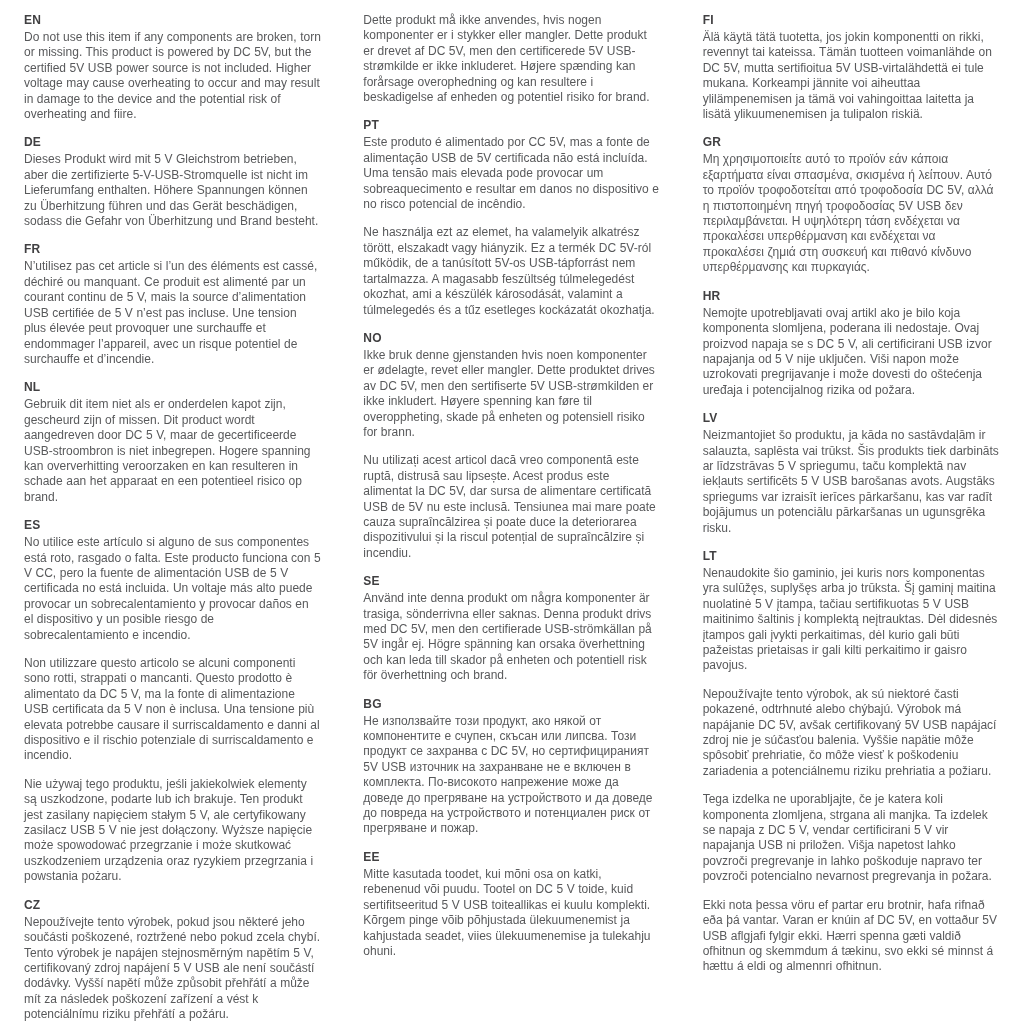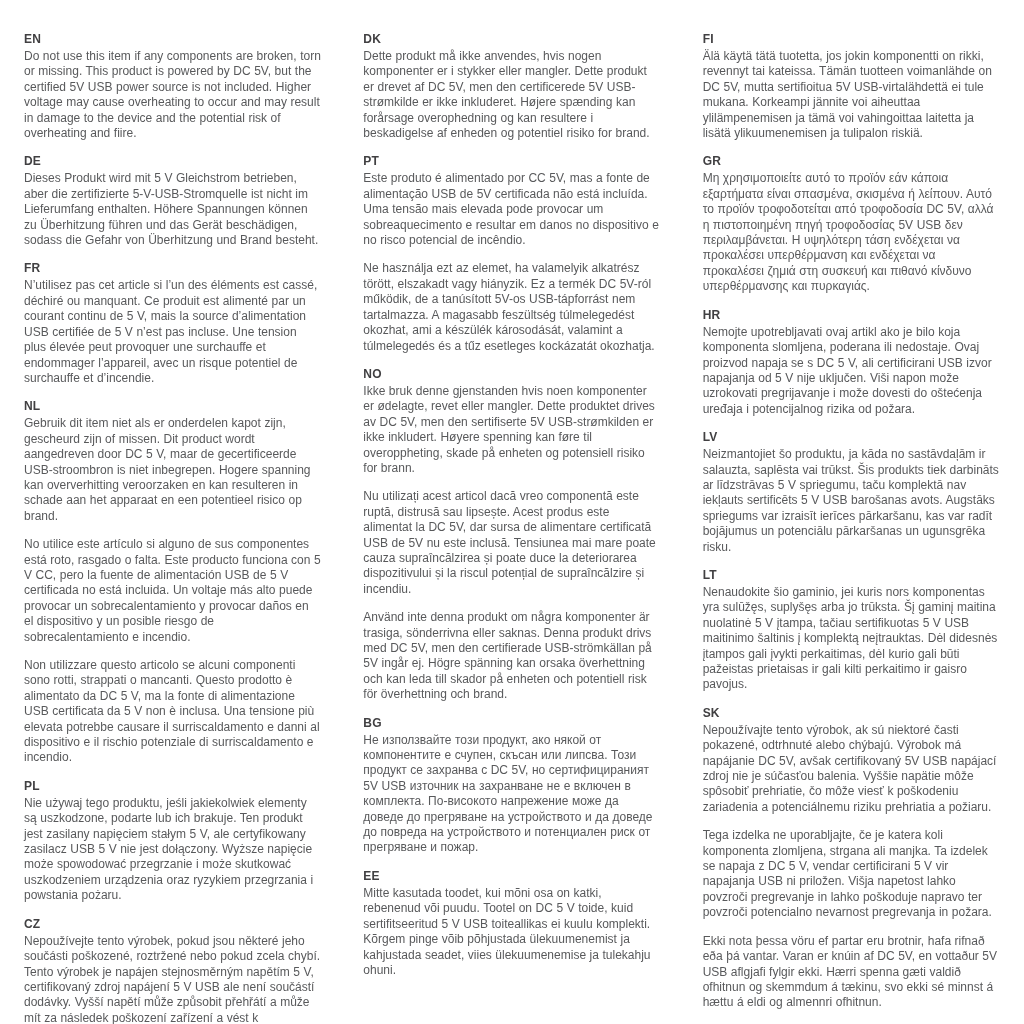--- a/index.html
+++ b/index.html
@@ -11,21 +11,21 @@
     width: 1024px;
     height: 1024px;
     overflow: hidden;
     font-family: "Liberation Sans", "DejaVu Sans", sans-serif;
     -webkit-font-smoothing: antialiased;
   }
   .page {
     box-sizing: border-box;
     width: 1024px;
     height: 1024px;
-    padding: 32px 24px 12px 24px;
+    padding: 13px 24px 12px 24px;
     display: flex;
     gap: 42px;
   }
   .col {
     flex: 1 1 0;
     min-width: 0;
   }
   .section {
     margin-bottom: 13px;
   }
@@ -65,40 +65,39 @@
     <h3 class="lang-code">FR</h3>
     <p class="warning-text">N’utilisez pas cet article si l’un des éléments est cassé, déchiré ou manquant. Ce produit est alimenté par un courant continu de 5 V, mais la source d’alimentation USB certifiée de 5 V n’est pas incluse. Une tension plus élevée peut provoquer une surchauffe et endommager l’appareil, avec un risque potentiel de surchauffe et d’incendie.</p>
   </div>
 
   <div class="section">
     <h3 class="lang-code">NL</h3>
     <p class="warning-text">Gebruik dit item niet als er onderdelen kapot zijn, gescheurd zijn of missen. Dit product wordt aangedreven door DC 5 V, maar de gecertificeerde USB-stroombron is niet inbegrepen. Hogere spanning kan oververhitting veroorzaken en kan resulteren in schade aan het apparaat en een potentieel risico op brand.</p>
   </div>
 
   <div class="section">
+    <h3 class="lang-code">ES</h3>
     <p class="warning-text">No utilice este artículo si alguno de sus componentes está roto, rasgado o falta. Este producto funciona con 5 V CC, pero la fuente de alimentación USB de 5 V certificada no está incluida. Un voltaje más alto puede provocar un sobrecalentamiento y provocar daños en el dispositivo y un posible riesgo de sobrecalentamiento e incendio.</p>
   </div>
 
   <div class="section">
     <p class="warning-text">Non utilizzare questo articolo se alcuni componenti sono rotti, strappati o mancanti. Questo prodotto è alimentato da DC 5 V, ma la fonte di alimentazione USB certificata da 5 V non è inclusa. Una tensione più elevata potrebbe causare il surriscaldamento e danni al dispositivo e il rischio potenziale di surriscaldamento e incendio.</p>
   </div>
 
   <div class="section">
-    <h3 class="lang-code">PL</h3>
     <p class="warning-text">Nie używaj tego produktu, jeśli jakiekolwiek elementy są uszkodzone, podarte lub ich brakuje. Ten produkt jest zasilany napięciem stałym 5 V, ale certyfikowany zasilacz USB 5 V nie jest dołączony. Wyższe napięcie może spowodować przegrzanie i może skutkować uszkodzeniem urządzenia oraz ryzykiem przegrzania i powstania pożaru.</p>
   </div>
 
   <div class="section">
     <h3 class="lang-code">CZ</h3>
     <p class="warning-text">Nepoužívejte tento výrobek, pokud jsou některé jeho součásti poškozené, roztržené nebo pokud zcela chybí. Tento výrobek je napájen stejnosměrným napětím 5 V, certifikovaný zdroj napájení 5 V USB ale není součástí dodávky. Vyšší napětí může způsobit přehřátí a může mít za následek poškození zařízení a vést k potenciálnímu riziku přehřátí a požáru.</p>
   </div>
 </div>
   <div class="col">
   <div class="section">
-    <h3 class="lang-code">DK</h3>
     <p class="warning-text">Dette produkt må ikke anvendes, hvis nogen komponenter er i stykker eller mangler. Dette produkt er drevet af DC 5V, men den certificerede 5V USB-strømkilde er ikke inkluderet. Højere spænding kan forårsage overophedning og kan resultere i beskadigelse af enheden og potentiel risiko for brand.</p>
   </div>
 
   <div class="section">
     <h3 class="lang-code">PT</h3>
     <p class="warning-text">Este produto é alimentado por CC 5V, mas a fonte de alimentação USB de 5V certificada não está incluída. Uma tensão mais elevada pode provocar um sobreaquecimento e resultar em danos no dispositivo e no risco potencial de incêndio.</p>
   </div>
 
   <div class="section">
     <p class="warning-text">Ne használja ezt az elemet, ha valamelyik alkatrész törött, elszakadt vagy hiányzik. Ez a termék DC 5V-ról működik, de a tanúsított 5V-os USB-tápforrást nem tartalmazza. A magasabb feszültség túlmelegedést okozhat, ami a készülék károsodását, valamint a túlmelegedés és a tűz esetleges kockázatát okozhatja.</p>
@@ -107,20 +106,21 @@
   <div class="section">
     <h3 class="lang-code">NO</h3>
     <p class="warning-text">Ikke bruk denne gjenstanden hvis noen komponenter er ødelagte, revet eller mangler. Dette produktet drives av DC 5V, men den sertifiserte 5V USB-strømkilden er ikke inkludert. Høyere spenning kan føre til overoppheting, skade på enheten og potensiell risiko for brann.</p>
   </div>
 
   <div class="section">
     <p class="warning-text">Nu utilizați acest articol dacă vreo componentă este ruptă, distrusă sau lipsește. Acest produs este alimentat la DC 5V, dar sursa de alimentare certificată USB de 5V nu este inclusă. Tensiunea mai mare poate cauza supraîncălzirea și poate duce la deteriorarea dispozitivului și la riscul potențial de supraîncălzire și incendiu.</p>
   </div>
 
   <div class="section">
+    <h3 class="lang-code">SE</h3>
     <p class="warning-text">Använd inte denna produkt om några komponenter är trasiga, sönderrivna eller saknas. Denna produkt drivs med DC 5V, men den certifierade USB-strömkällan på 5V ingår ej. Högre spänning kan orsaka överhettning och kan leda till skador på enheten och potentiell risk för överhettning och brand.</p>
   </div>
 
   <div class="section">
     <h3 class="lang-code">BG</h3>
     <p class="warning-text">Не използвайте този продукт, ако някой от компонентите е счупен, скъсан или липсва. Този продукт се захранва с DC 5V, но сертифицираният 5V USB източник на захранване не е включен в комплекта. По-високото напрежение може да доведе до прегряване на устройството и да доведе до повреда на устройството и потенциален риск от прегряване и пожар.</p>
   </div>
 
   <div class="section">
     <h3 class="lang-code">EE</h3>
@@ -147,21 +147,20 @@
     <h3 class="lang-code">LV</h3>
     <p class="warning-text">Neizmantojiet šo produktu, ja kāda no sastāvdaļām ir salauzta, saplēsta vai trūkst. Šis produkts tiek darbināts ar līdzstrāvas 5 V spriegumu, taču komplektā nav iekļauts sertificēts 5 V USB barošanas avots. Augstāks spriegums var izraisīt ierīces pārkaršanu, kas var radīt bojājumus un potenciālu pārkaršanas un ugunsgrēka risku.</p>
   </div>
 
   <div class="section">
     <h3 class="lang-code">LT</h3>
     <p class="warning-text">Nenaudokite šio gaminio, jei kuris nors komponentas yra sulūžęs, suplyšęs arba jo trūksta. Šį gaminį maitina nuolatinė 5 V įtampa, tačiau sertifikuotas 5 V USB maitinimo šaltinis į komplektą neįtrauktas. Dėl didesnės įtampos gali įvykti perkaitimas, dėl kurio gali būti pažeistas prietaisas ir gali kilti perkaitimo ir gaisro pavojus.</p>
   </div>
 
   <div class="section">
-    <h3 class="lang-code">SK</h3>
     <p class="warning-text">Nepoužívajte tento výrobok, ak sú niektoré časti pokazené, odtrhnuté alebo chýbajú. Výrobok má napájanie DC 5V, avšak certifikovaný 5V USB napájací zdroj nie je súčasťou balenia. Vyššie napätie môže spôsobiť prehriatie, čo môže viesť k poškodeniu zariadenia a potenciálnemu riziku prehriatia a požiaru.</p>
   </div>
 
   <div class="section">
     <p class="warning-text">Tega izdelka ne uporabljajte, če je katera koli komponenta zlomljena, strgana ali manjka. Ta izdelek se napaja z DC 5 V, vendar certificirani 5 V vir napajanja USB ni priložen. Višja napetost lahko povzroči pregrevanje in lahko poškoduje napravo ter povzroči potencialno nevarnost pregrevanja in požara.</p>
   </div>
 
   <div class="section">
     <p class="warning-text">Ekki nota þessa vöru ef partar eru brotnir, hafa rifnað eða þá vantar. Varan er knúin af DC 5V, en vottaður 5V USB aflgjafi fylgir ekki. Hærri spenna gæti valdið ofhitnun og skemmdum á tækinu, svo ekki sé minnst á hættu á eldi og almennri ofhitnun.</p>
   </div>

